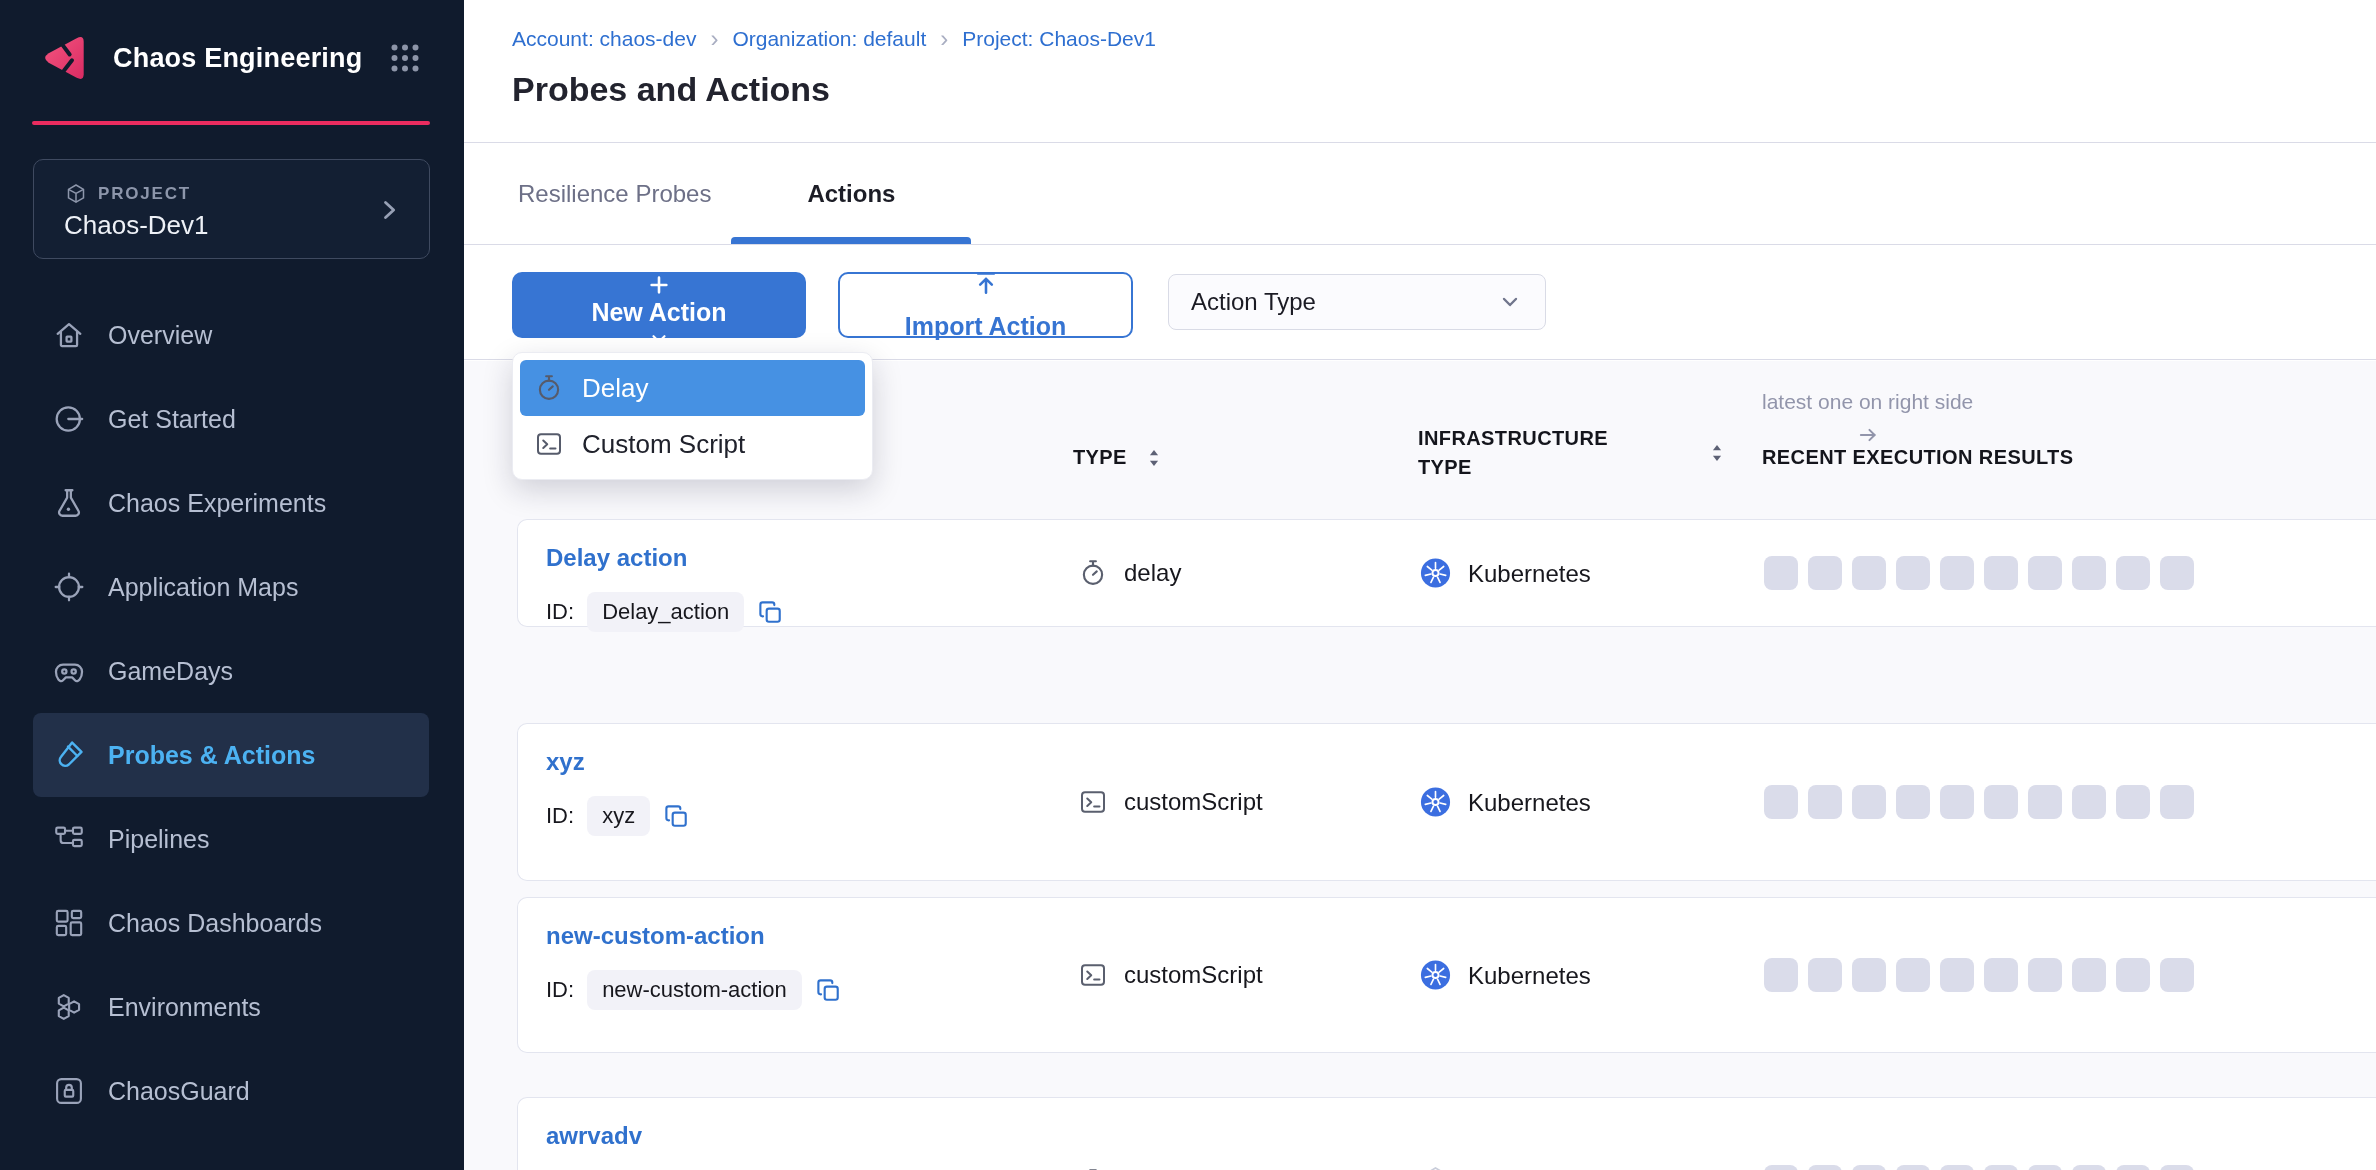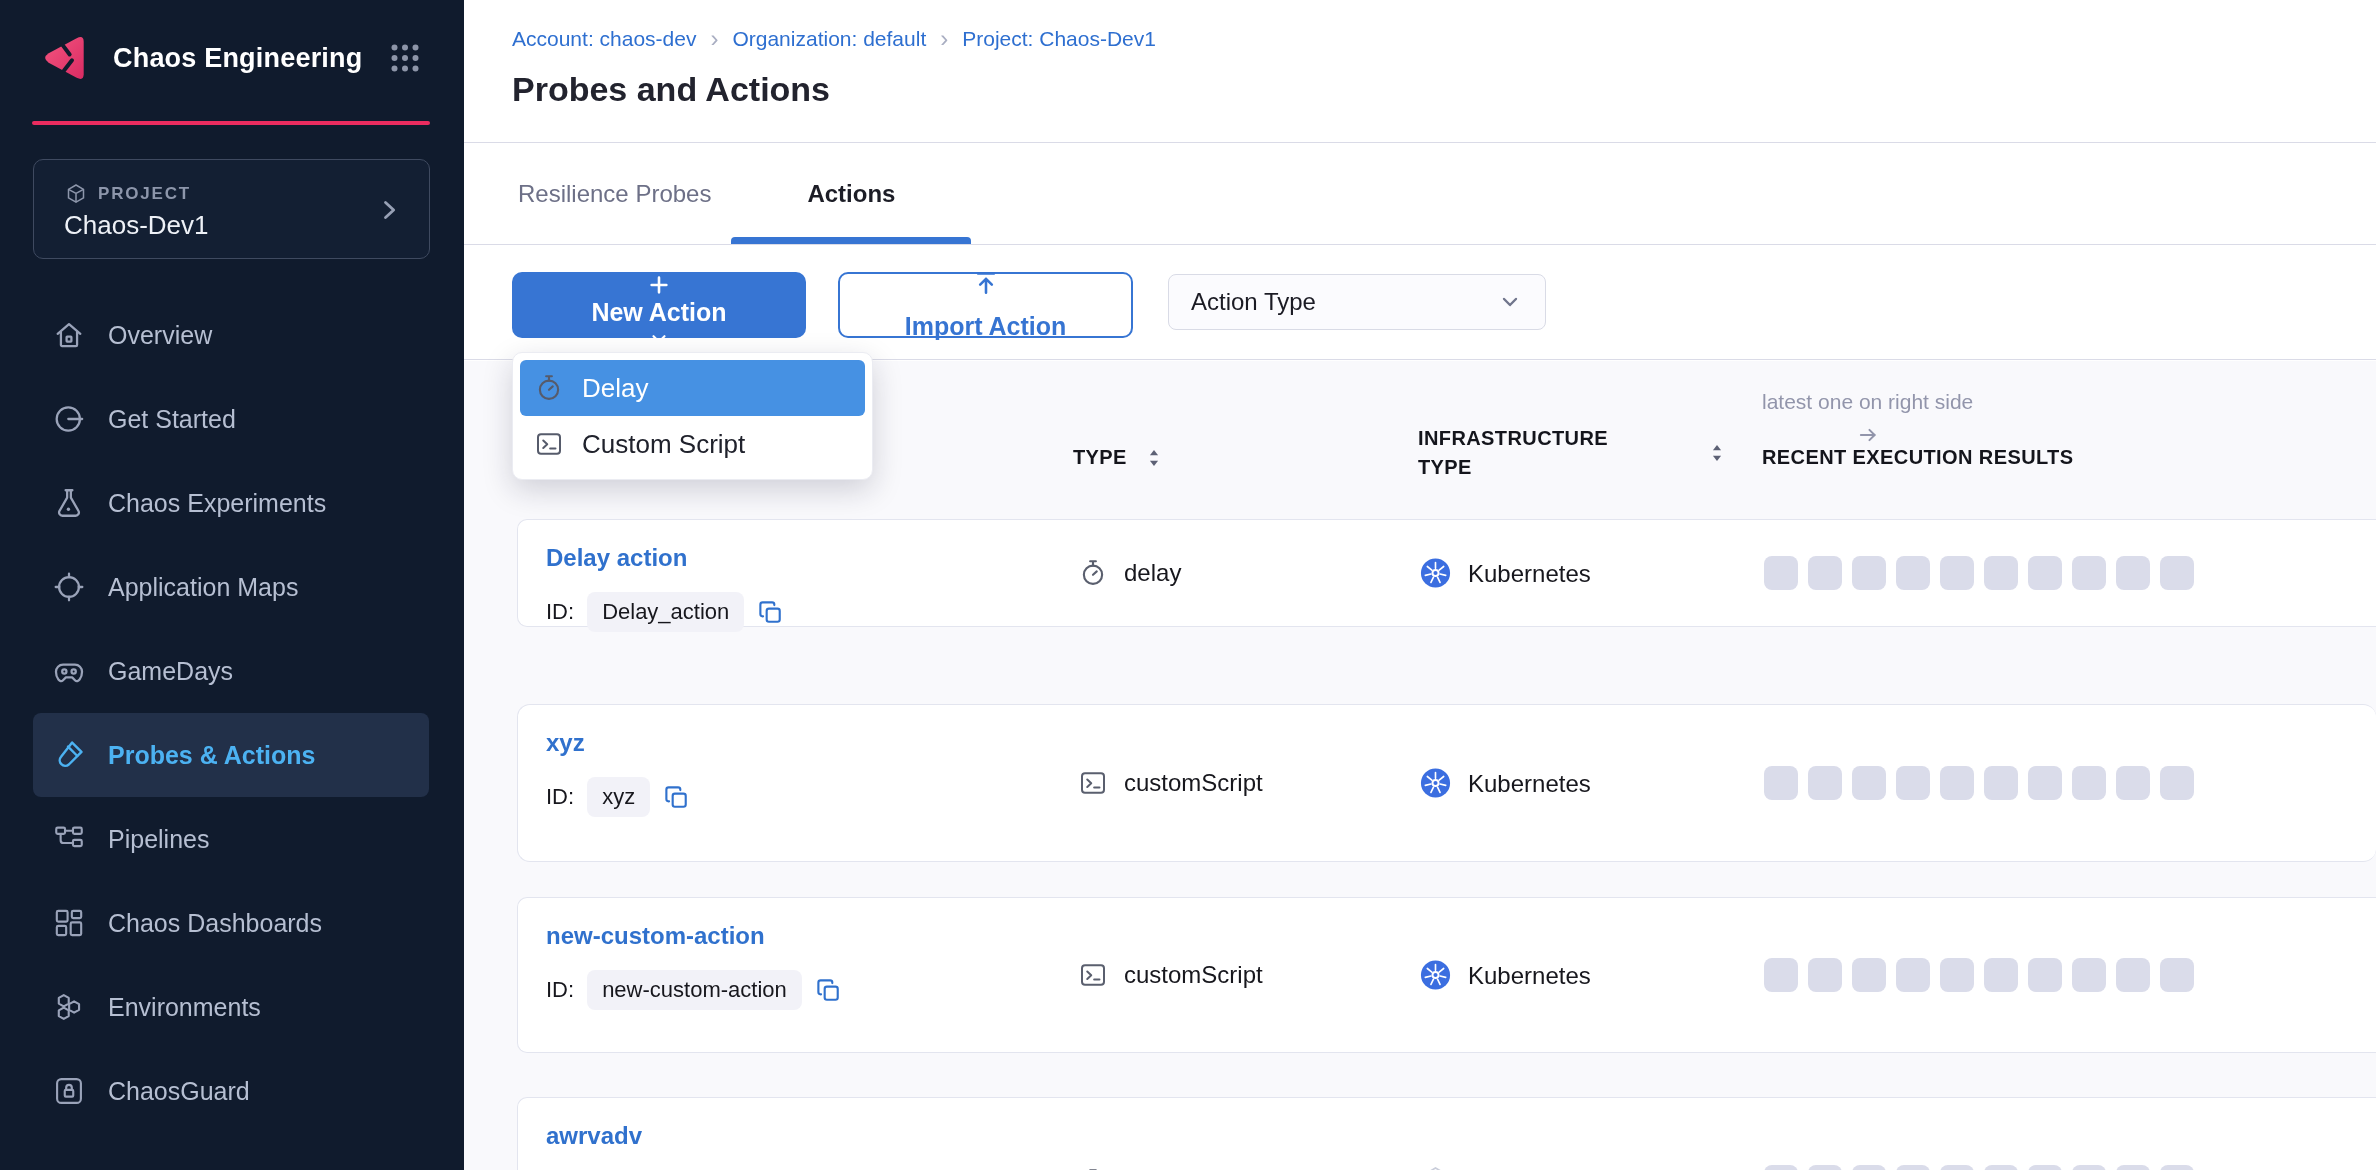--- a/index.html
+++ b/index.html
@@ -418,21 +418,21 @@
             <div class="sq"></div>
             <div class="sq"></div>
             <div class="sq"></div>
             <div class="sq"></div>
             <div class="sq"></div>
             <div class="sq"></div>
             <div class="sq"></div>
             <div class="sq"></div>
           </div>
   </div>
-        <div class="row-card" style="top: 343px; height: 158px; border-radius: 13px;">
+        <div class="row-card" style="top: 362px; height: 158px;">
     <a class="row-name">xyz</a>
     <div class="row-id">
       <span class="id-label">ID:</span>
       <span class="id-pill">xyz</span>
       <span class="copy-btn">
               <svg class="icn" width="27" height="27">
                 <use href="#i-copy"></use>
               </svg>
             </span>
     </div>

